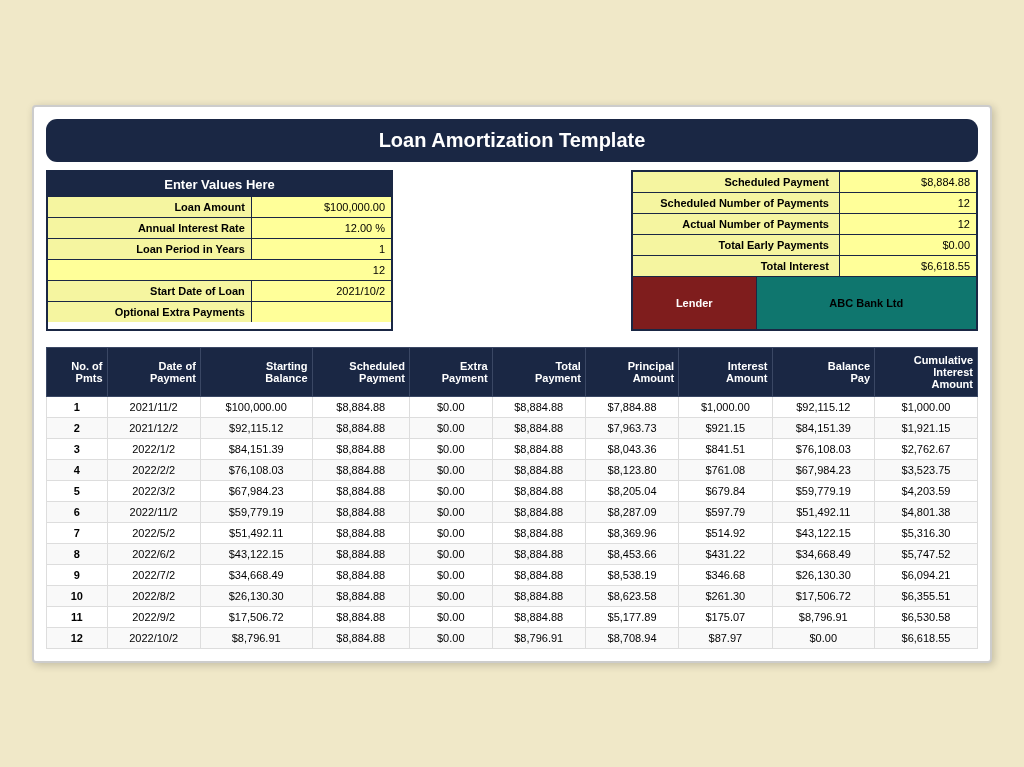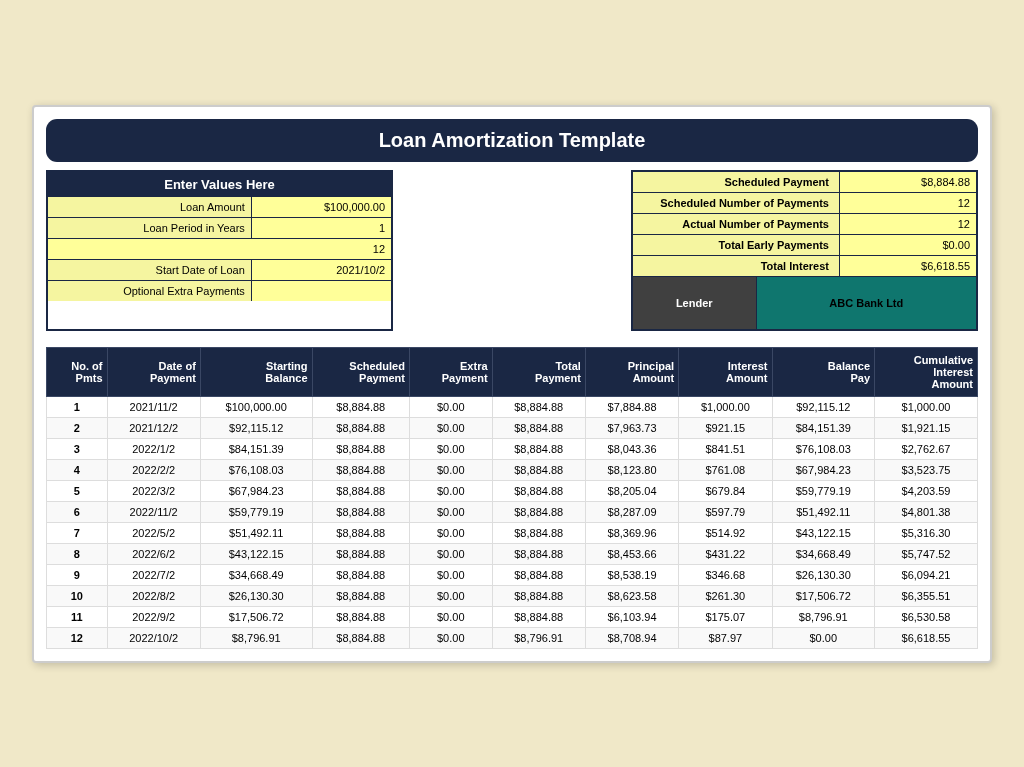--- a/index.html
+++ b/index.html
@@ -47,21 +47,21 @@
       padding: 5px;
       font-size: 13px;
     }
     .input-row {
       display: flex;
       border-bottom: 1px solid #1a2744;
     }
     .input-row:last-child { border-bottom: none; }
     .label-cell {
       background-color: #f5f5a0;
-      font-weight: normal;
+      font-weight: bold;
       font-size: 11px;
       text-align: right;
       padding: 4px 6px;
       flex: 1.5;
       border-right: 1px solid #1a2744;
       display: flex;
       align-items: center;
       justify-content: flex-end;
     }
     .value-cell {
@@ -93,21 +93,21 @@
     .summary-value {
       background-color: #ffff99;
       font-size: 11px;
       padding: 4px 6px;
       flex: 1;
       display: flex;
       align-items: center;
       justify-content: flex-end;
     }
     .lender-label {
-      background-color: #404040;
+      background-color: #7f1d1d;
       color: white;
       font-weight: bold;
       font-size: 11px;
       padding: 20px 6px;
       flex: 0.8;
       display: flex;
       align-items: center;
       justify-content: center;
       border-right: 1px solid #1a2744;
     }
@@ -161,20 +161,24 @@
 <div class="container">
   <div class="main-title">Loan Amortization Template</div>
 
   <div class="top-section">
 
     <div class="enter-values">
       <div class="section-header">Enter Values Here</div>
       <div class="input-row">
         <div class="label-cell">Loan Amount</div>
         <div class="value-cell">$100,000.00</div>
+      </div>
+      <div class="input-row">
+        <div class="label-cell">Annual Interest Rate</div>
+        <div class="value-cell">12.00 %</div>
       </div>
       <div class="input-row">
         <div class="label-cell">Loan Period in Years</div>
         <div class="value-cell">1</div>
       </div>
       <div class="input-row">
         <div class="value-cell">12</div>
       </div>
       <div class="input-row">
         <div class="label-cell">Start Date of Loan</div>
@@ -352,21 +356,21 @@
     <td>$17,506.72</td>
     <td>$6,355.51</td>
   </tr>
         <tr>
     <td>11</td>
     <td>2022/9/2</td>
     <td>$17,506.72</td>
     <td>$8,884.88</td>
     <td>$0.00</td>
     <td>$8,884.88</td>
-    <td>$6,103.94</td>
+    <td>$5,177.89</td>
     <td>$175.07</td>
     <td>$8,796.91</td>
     <td>$6,530.58</td>
   </tr>
         <tr>
     <td>12</td>
     <td>2022/10/2</td>
     <td>$8,796.91</td>
     <td>$8,884.88</td>
     <td>$0.00</td>

